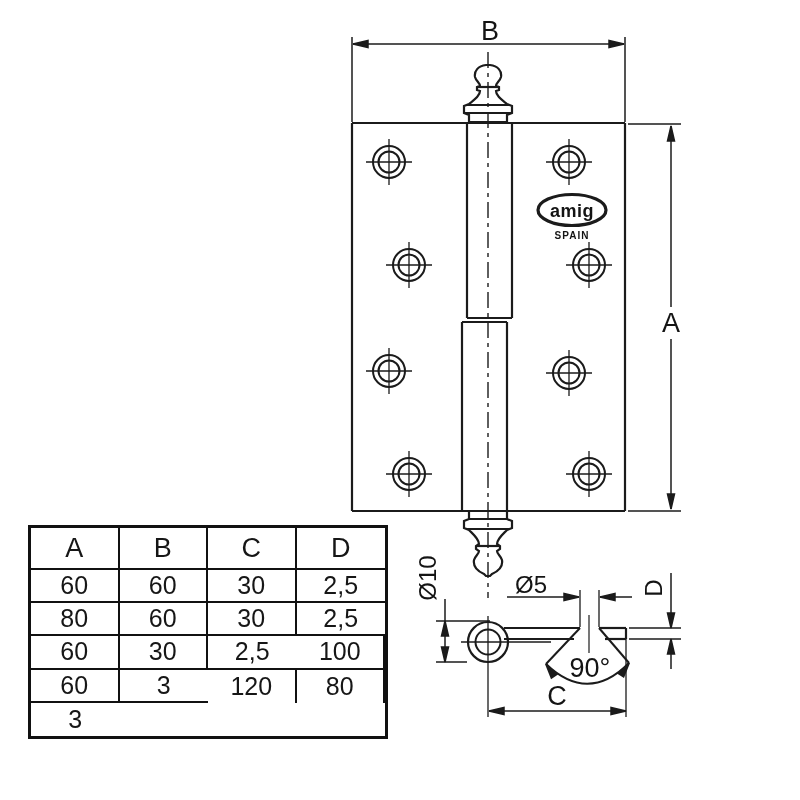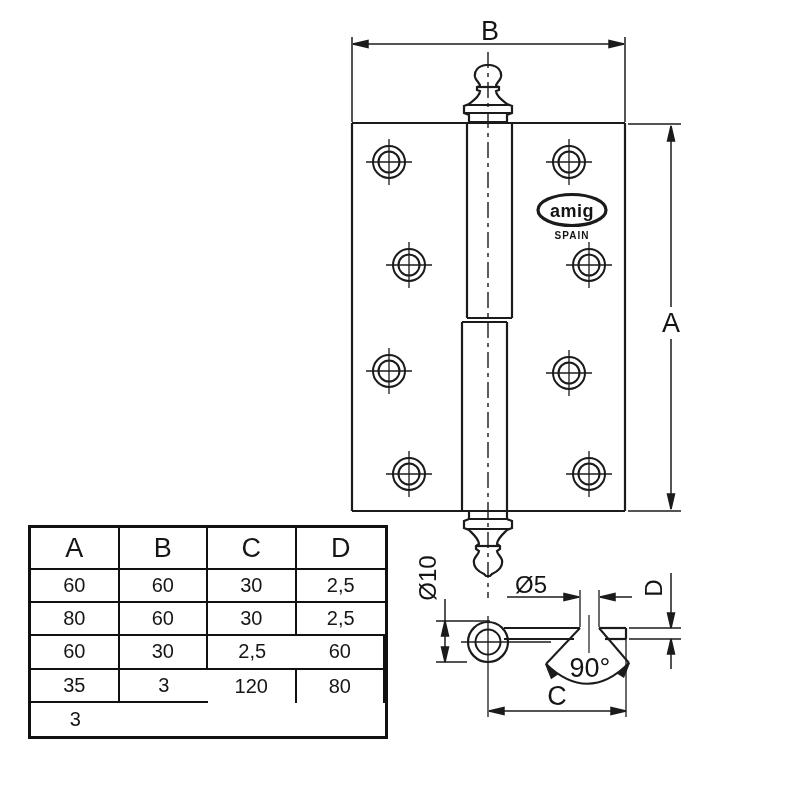--- a/index.html
+++ b/index.html
@@ -11,21 +11,21 @@
   .logo-text{font-size:18px;font-weight:bold;letter-spacing:.5px;}
   .logo-sub{font-size:10px;font-weight:bold;letter-spacing:1px;}
 
   
   .size-table{position:absolute;left:28px;top:525px;display:grid;
               grid-template-columns:repeat(4,88.5px);
               grid-template-rows:42px repeat(5,33.2px);
               border:3px solid #111;background:#fff;}
   .size-table .cell{display:flex;align-items:center;justify-content:center;
                     border-right:2.4px solid #111;border-bottom:2.4px solid #111;
-                    font-size:20px;color:#161616;}
+                    font-size:25px;color:#161616;}
   .size-table .cell.head{font-size:27px;}
   .size-table .cell.lastcol{border-right:none;}
   .size-table .cell.lastrow{border-bottom:none;}
 </style>
 </head>
 <body>
 
 <div id="canvas">
 
   <svg width="800" height="800" viewBox="0 0 800 800">
@@ -220,22 +220,22 @@
 
     <div class="cell">80</div>
     <div class="cell">60</div>
     <div class="cell">30</div>
     <div class="cell lastcol">2,5</div>
 
     <div class="cell">60</div>
     <div class="cell">30</div>
     <div class="cell lastcol">2,5</div>
 
-    <div class="cell">60</div>
-    <div class="cell">35</div>
+    <div class="cell">100</div>
+    <div class="cell">60</div>
     <div class="cell lastcol">3</div>
 
     <div class="cell lastrow">120</div>
     <div class="cell lastrow">80</div>
     <div class="cell lastcol lastrow">3</div>
   </div>
 
 </div>
 
 </body></html>

